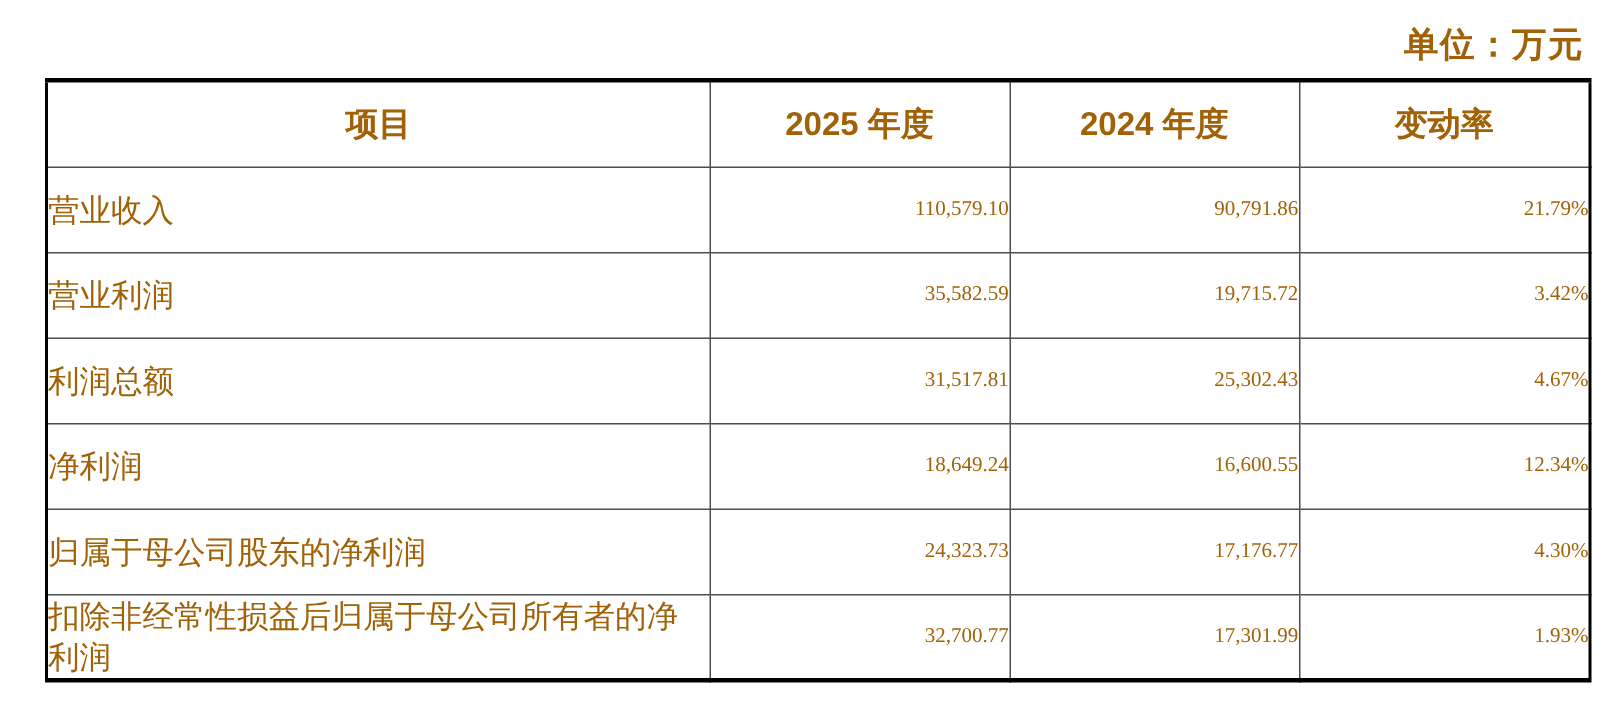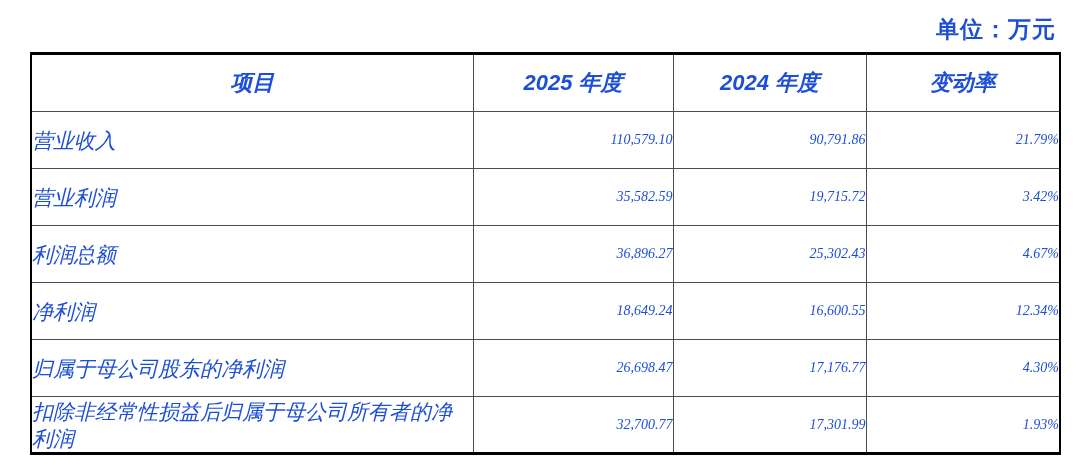--- a/index.html
+++ b/index.html
@@ -6,21 +6,21 @@
     margin: 0;
     padding: 0;
     background: #ffffff;
   }
   .page {
     position: relative;
     width: 1080px;
     height: 469px;
     background: #ffffff;
     font-family: "Liberation Sans", sans-serif;
-    color: #1d4ed8;
+    color: #a16207;
     overflow: hidden;
   }
   .unit-label {
     position: absolute;
     top: 14px;
     right: 24px;
     font-size: 23px;
     font-weight: bold;
     letter-spacing: 1px;
   }
@@ -28,21 +28,20 @@
     position: absolute;
     left: 30px;
     top: 52px;
     width: 1029px;
     border-collapse: collapse;
     table-layout: fixed;
     border-top: 3px solid #000000;
     border-bottom: 3px solid #000000;
     border-left: 2px solid #000000;
     border-right: 2px solid #000000;
-    font-style: italic;
   }
   table.fin-table td, table.fin-table th {
     border: 1px solid #4d4d4d;
     vertical-align: middle;
     box-sizing: border-box;
     padding: 0;
   }
   tr.header-row {
     height: 58px;
   }
@@ -101,35 +100,35 @@
 
       <tr class="body-row">
         <td class="item">营业利润</td>
         <td class="num">35,582.59</td>
         <td class="num">19,715.72</td>
         <td class="num">3.42%</td>
       </tr>
 
       <tr class="body-row">
         <td class="item">利润总额</td>
-        <td class="num">36,896.27</td>
+        <td class="num">31,517.81</td>
         <td class="num">25,302.43</td>
         <td class="num">4.67%</td>
       </tr>
 
       <tr class="body-row">
         <td class="item">净利润</td>
         <td class="num">18,649.24</td>
         <td class="num">16,600.55</td>
         <td class="num">12.34%</td>
       </tr>
 
       <tr class="body-row">
         <td class="item">归属于母公司股东的净利润</td>
-        <td class="num">26,698.47</td>
+        <td class="num">24,323.73</td>
         <td class="num">17,176.77</td>
         <td class="num">4.30%</td>
       </tr>
 
       <tr class="body-row">
         <td class="item">扣除非经常性损益后归属于母公司所有者的净利润</td>
         <td class="num">32,700.77</td>
         <td class="num">17,301.99</td>
         <td class="num">1.93%</td>
       </tr>

